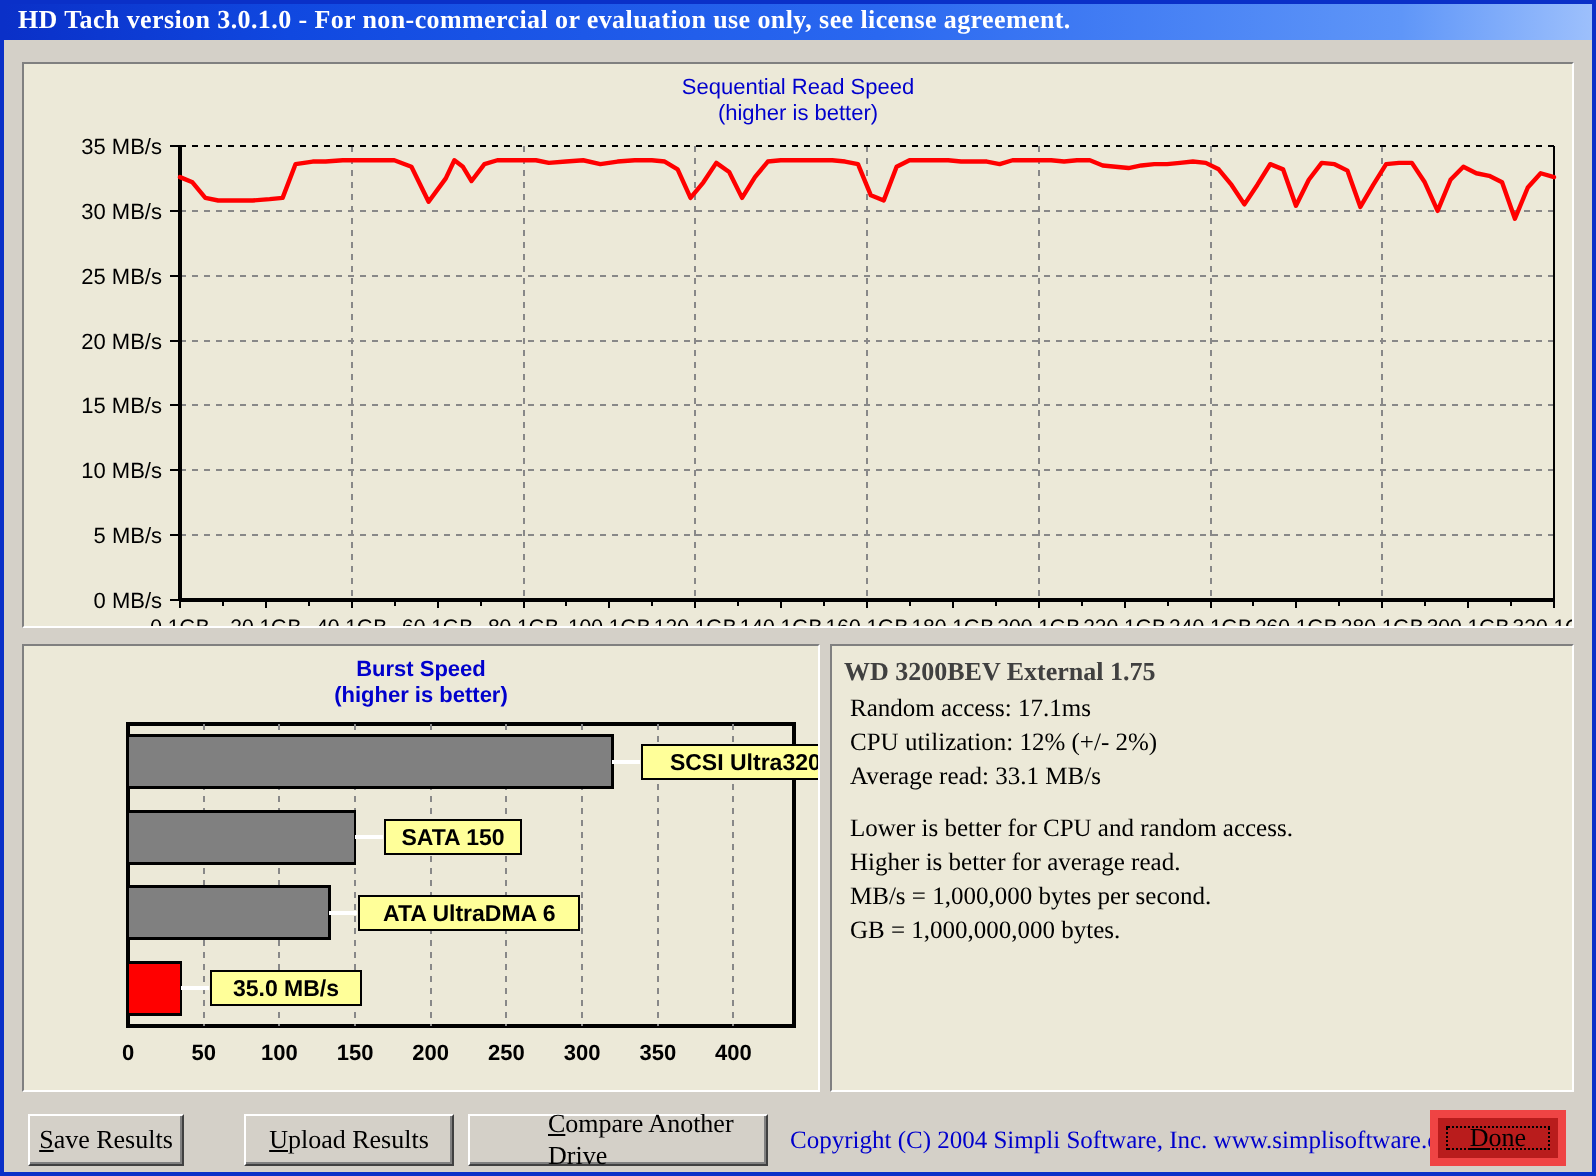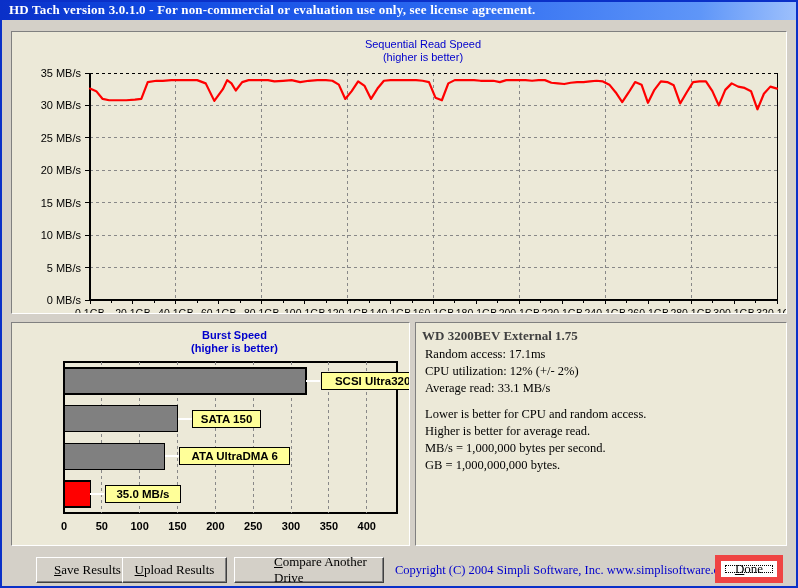--- a/index.html
+++ b/index.html
@@ -25,21 +25,20 @@
     position:absolute;left:0;top:0;width:798px;height:588px;
     border:2px solid #0a30c8;box-sizing:border-box;pointer-events:none;
   }
 
   
   .sunken{
     background:#ece9d8;
     border-top:1px solid #808080;border-left:1px solid #808080;
     border-right:1px solid #ffffff;border-bottom:1px solid #ffffff;
     box-sizing:border-box;
-    padding-left:24px;
   }
   .panel-seq{position:absolute;left:11px;top:31px;width:776px;height:283px;}
   .panel-burst{position:absolute;left:11px;top:322px;width:399px;height:224px;font-weight:bold;}
   .panel-info{position:absolute;left:415px;top:322px;width:372px;height:224px;}
 
   
   .chart-title{
     position:absolute;width:100%;text-align:center;color:#0000cc;
     font-size:11px;line-height:13px;
   }
@@ -65,21 +64,21 @@
     position:absolute;height:26px;background:#d4d0c8;
     border-top:1px solid #ffffff;border-left:1px solid #ffffff;
     border-right:1px solid #404040;border-bottom:1px solid #404040;
     box-shadow:inset -1px -1px 0 #808080;
     font-family:"Liberation Serif", serif;font-size:13px;color:#000;
     display:flex;align-items:center;justify-content:center;
     box-sizing:border-box;cursor:default;
   }
   .btn u{text-decoration:underline;}
   .btn-default{
-    border:6px solid #ef4444;box-shadow:none;background:#ffffff;
+    border:4px solid #ef4444;box-shadow:none;background:#b91c1c;
   }
   .btn-default .inner{
     border:1px dotted #000;width:calc(100% - 8px);height:calc(100% - 8px);
     display:flex;align-items:center;justify-content:center;box-sizing:border-box;
   }
   .copyright{
     position:absolute;color:#0000cc;font-family:"Liberation Serif", serif;
     font-size:12.5px;white-space:nowrap;
   }
 </style>
@@ -255,21 +254,21 @@
       <div class="info-line">CPU utilization: 12% (+/- 2%)</div>
       <div class="info-line">Average read: 33.1 MB/s</div>
       <div class="info-gap"></div>
       <div class="info-line">Lower is better for CPU and random access.</div>
       <div class="info-line">Higher is better for average read.</div>
       <div class="info-line">MB/s = 1,000,000 bytes per second.</div>
       <div class="info-line">GB = 1,000,000,000 bytes.</div>
     </div>
   </div>
 
-  <div class="btn" style="left:36px;top:557px;width:103px;">
+  <div class="btn" style="left:14px;top:557px;width:78px;">
     <span><u>S</u><span>ave Results</span></span>
   </div>
   <div class="btn" style="left:122px;top:557px;width:105px;">
     <span><u>U</u><span>pload Results</span></span>
   </div>
   <div class="btn" style="left:234px;top:557px;width:150px;padding-left:39px;">
     <span><u>C</u><span>ompare Another Drive</span></span>
   </div>
 
   <div class="copyright" style="left:395px;top:563px;">Copyright (C) 2004 Simpli Software, Inc. www.simplisoftware.com</div>

